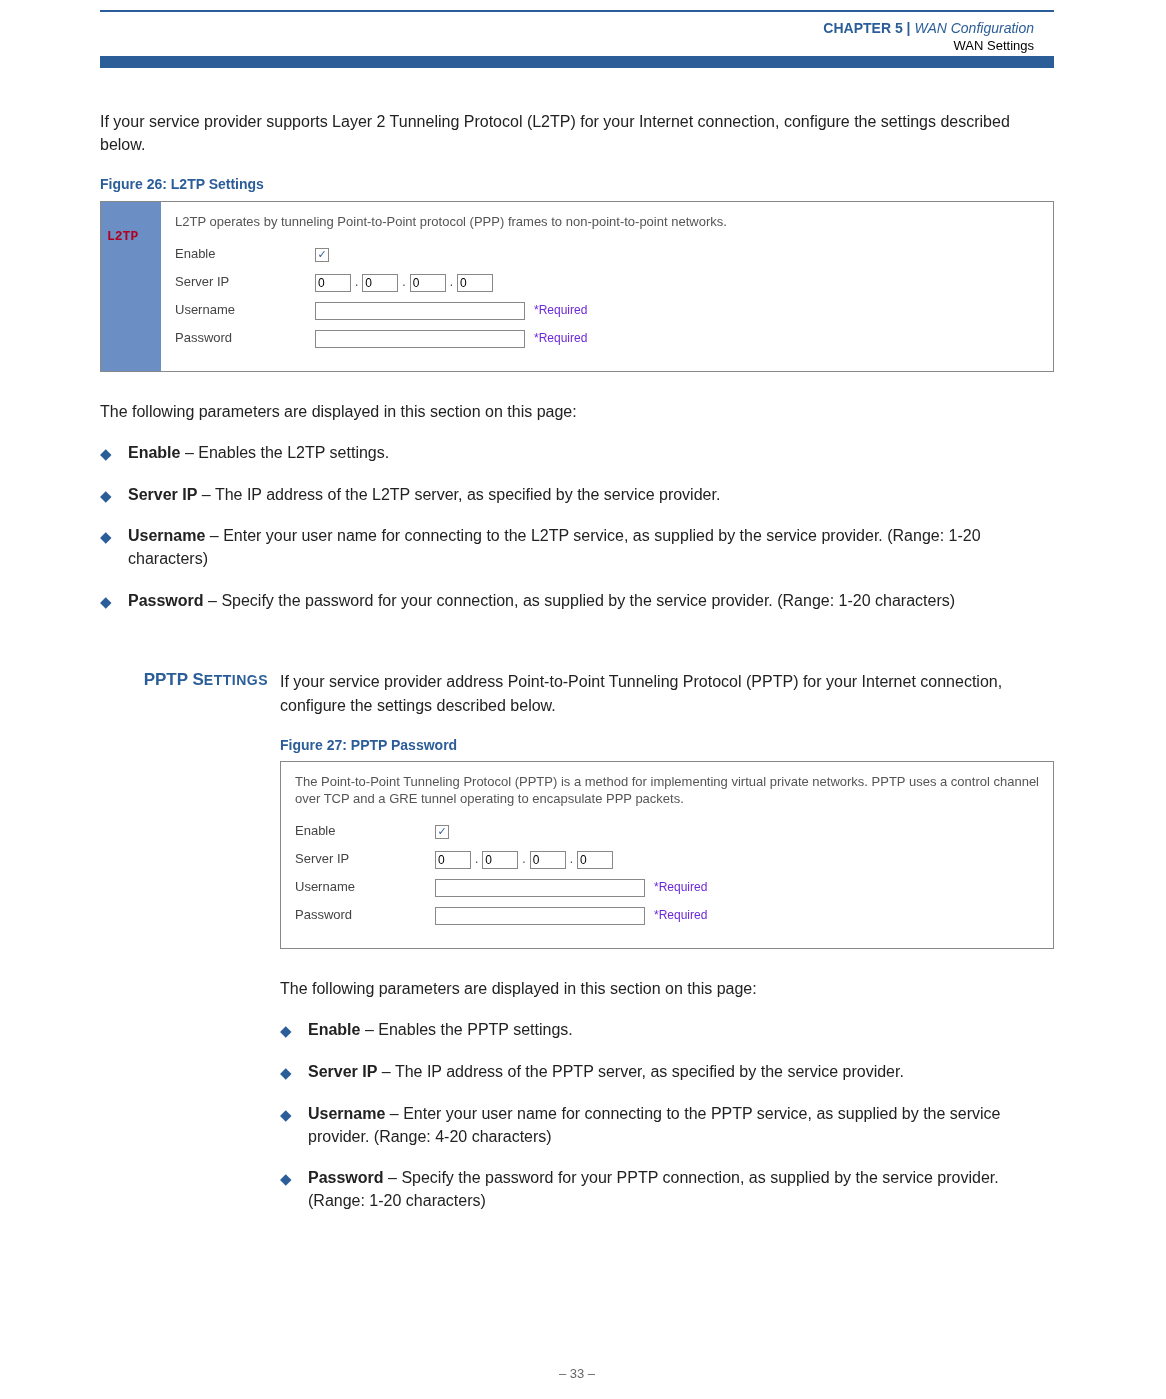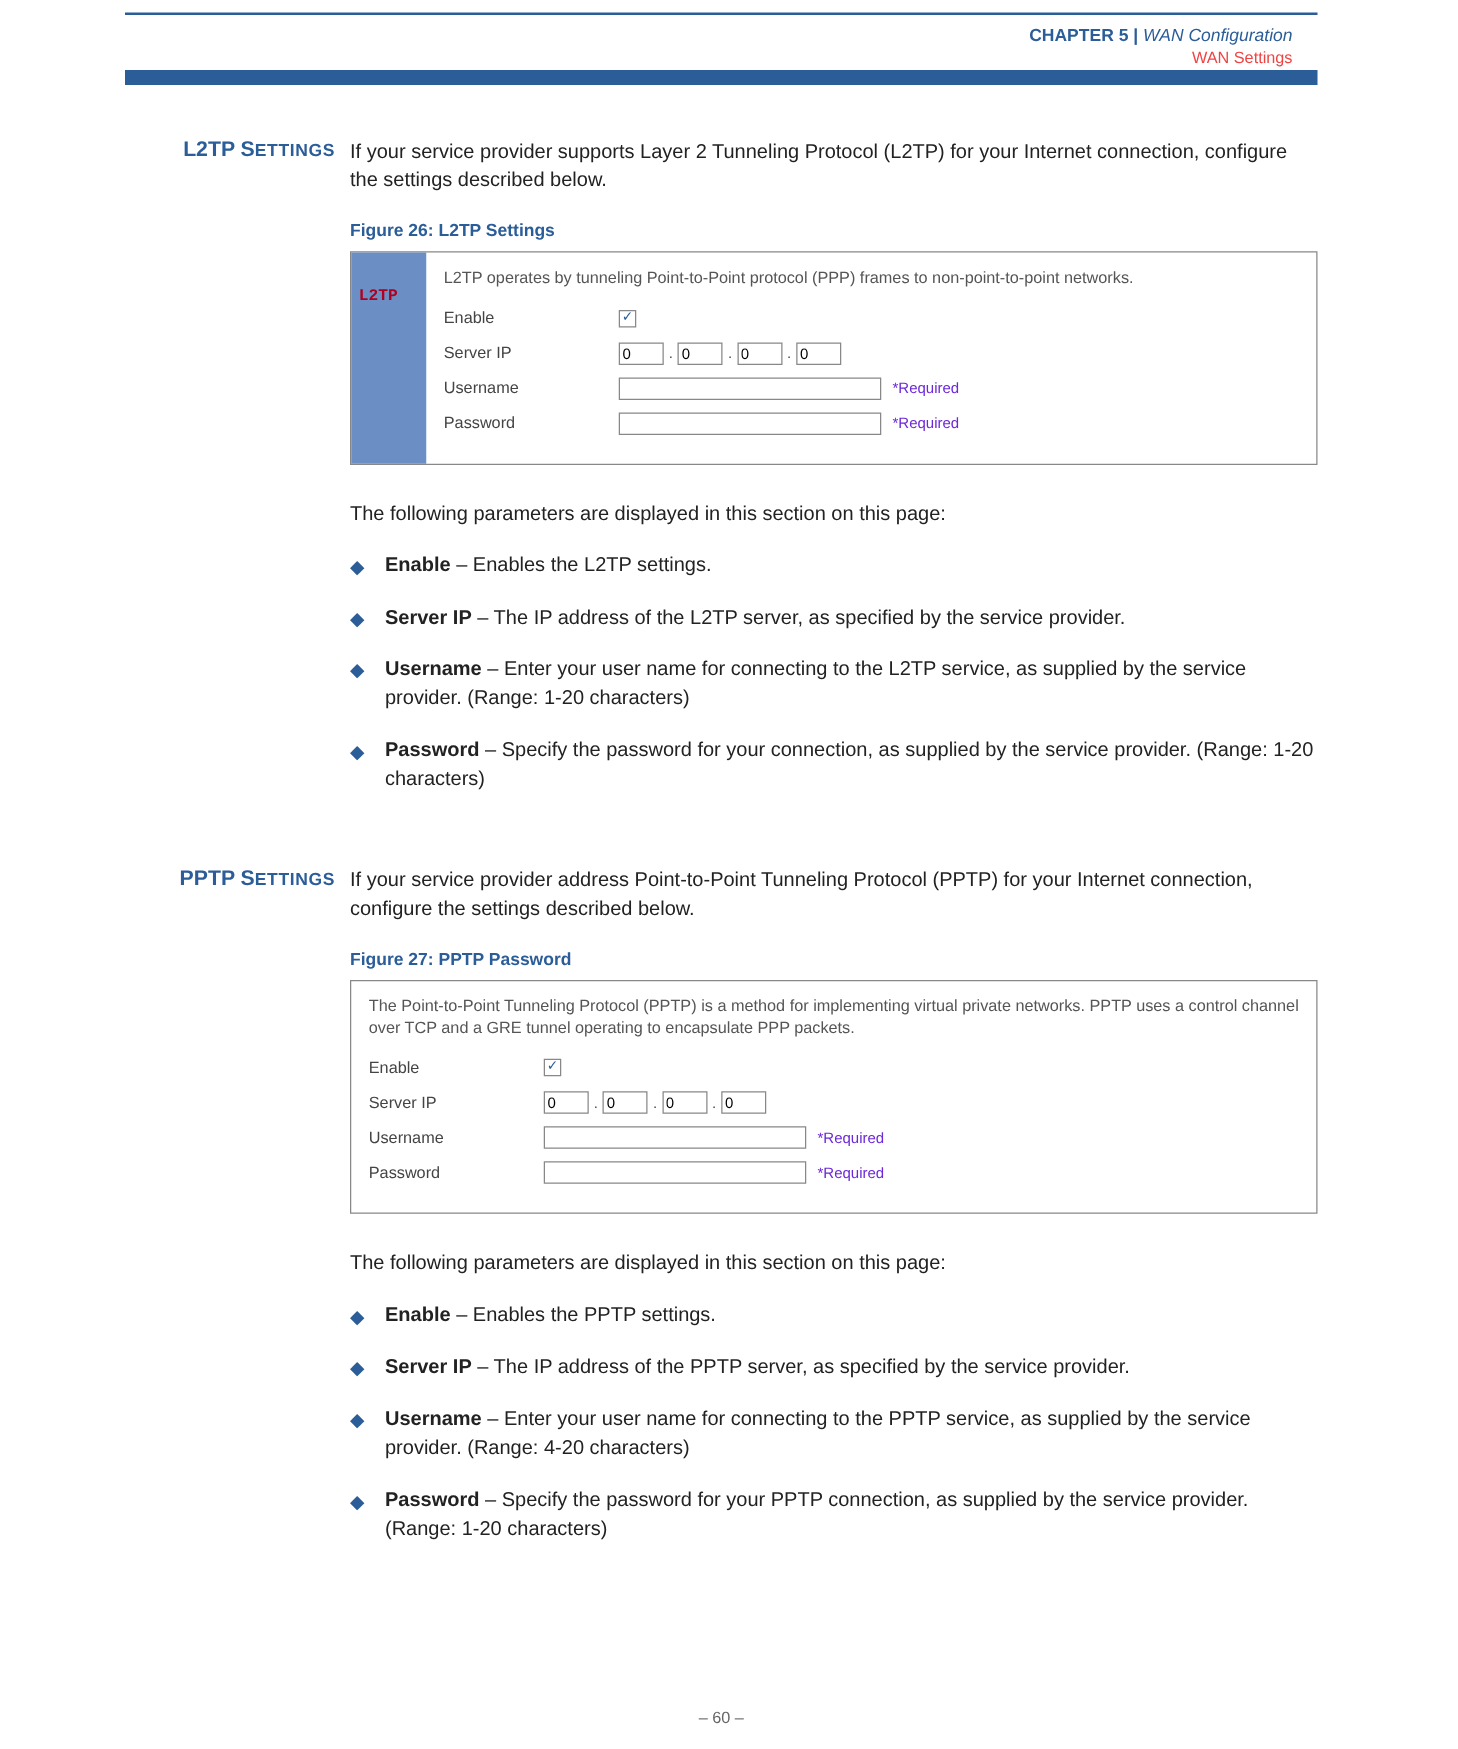--- a/index.html
+++ b/index.html
@@ -25,21 +25,21 @@
     }
     .running-head {
       position: absolute;
       top: 20px;
       right: 120px;
       text-align: right;
       font-size: 14px;
     }
     .running-head .chapter-line { color: #2b5d99; font-weight: bold; }
     .running-head .chapter-line .chapter-rest { color: #2b5d99; font-weight: normal; font-style: italic; }
-    .running-head .subtitle-line { color: #ef4444; font-size: 13px; margin-top: 2px; }
+    .running-head .subtitle-line { color: #000000; font-size: 13px; margin-top: 2px; }
     .blue-bar {
       position: absolute;
       top: 56px;
       left: 100px;
       right: 100px;
       height: 12px;
       background: #2b5d99;
     }
     .content {
       position: absolute;
@@ -195,23 +195,20 @@
       <span>CHAPTER 5</span><span>  |  </span><span class="chapter-rest">WAN Configuration</span>
     </div>
     <div class="subtitle-line">WAN Settings</div>
   </div>
 
   <div class="blue-bar"></div>
 
   <div class="content">
 
     <div class="section">
-      <div class="section-label">
-        <span>L2TP S</span><span class="smallcaps">ETTINGS</span>
-      </div>
       <div class="section-body">
         <p class="intro-para">If your service provider supports Layer 2 Tunneling Protocol (L2TP) for your Internet connection, configure the settings described below.</p>
 
         <div class="figure-caption">Figure 26:  L2TP Settings</div>
 
         <div class="screenshot">
           <div class="shot-sidebar">L2TP</div>
           <div class="shot-main">
             <div class="shot-desc">L2TP operates by tunneling Point-to-Point protocol (PPP) frames to non-point-to-point networks.</div>
             <div class="form-row">
@@ -337,14 +334,14 @@
           <li>
               <span class="diamond">◆</span>
               <span class="li-text"><span class="term">Password</span><span> – Specify the password for your PPTP connection, as supplied by the service provider. (Range: 1-20 characters)</span></span>
             </li>
         </ul>
       </div>
     </div>
 
   </div>
 
-  <div class="page-number">–  60  –</div>
+  <div class="page-number">–  33  –</div>
 </div>
 
 </body></html>

